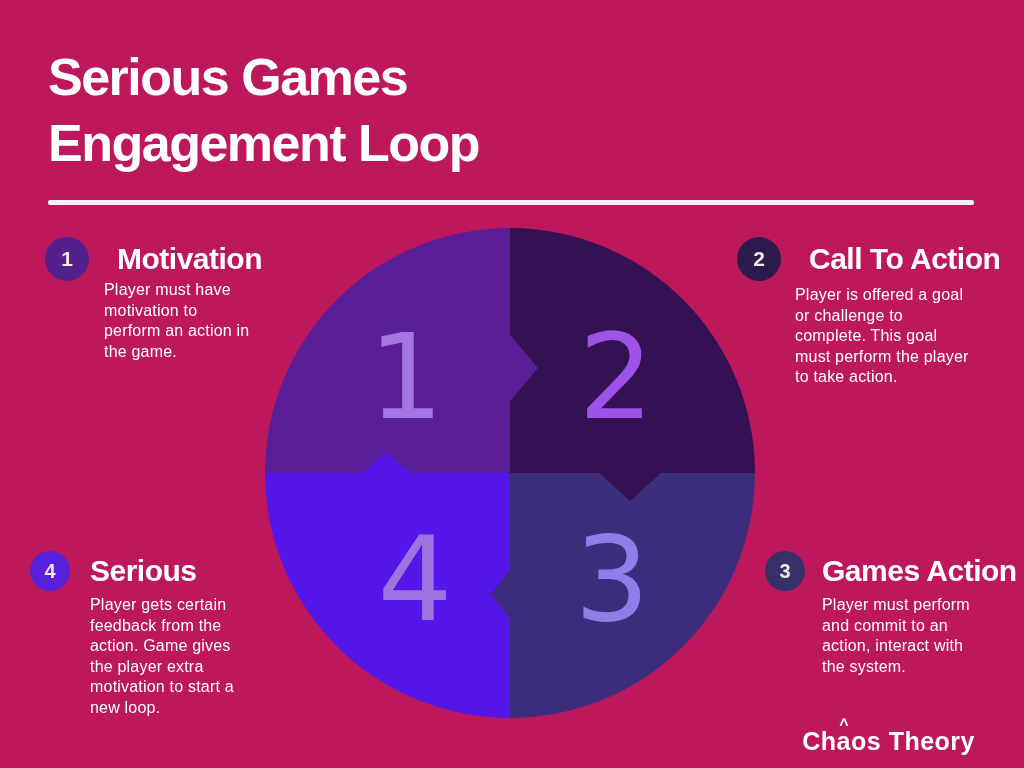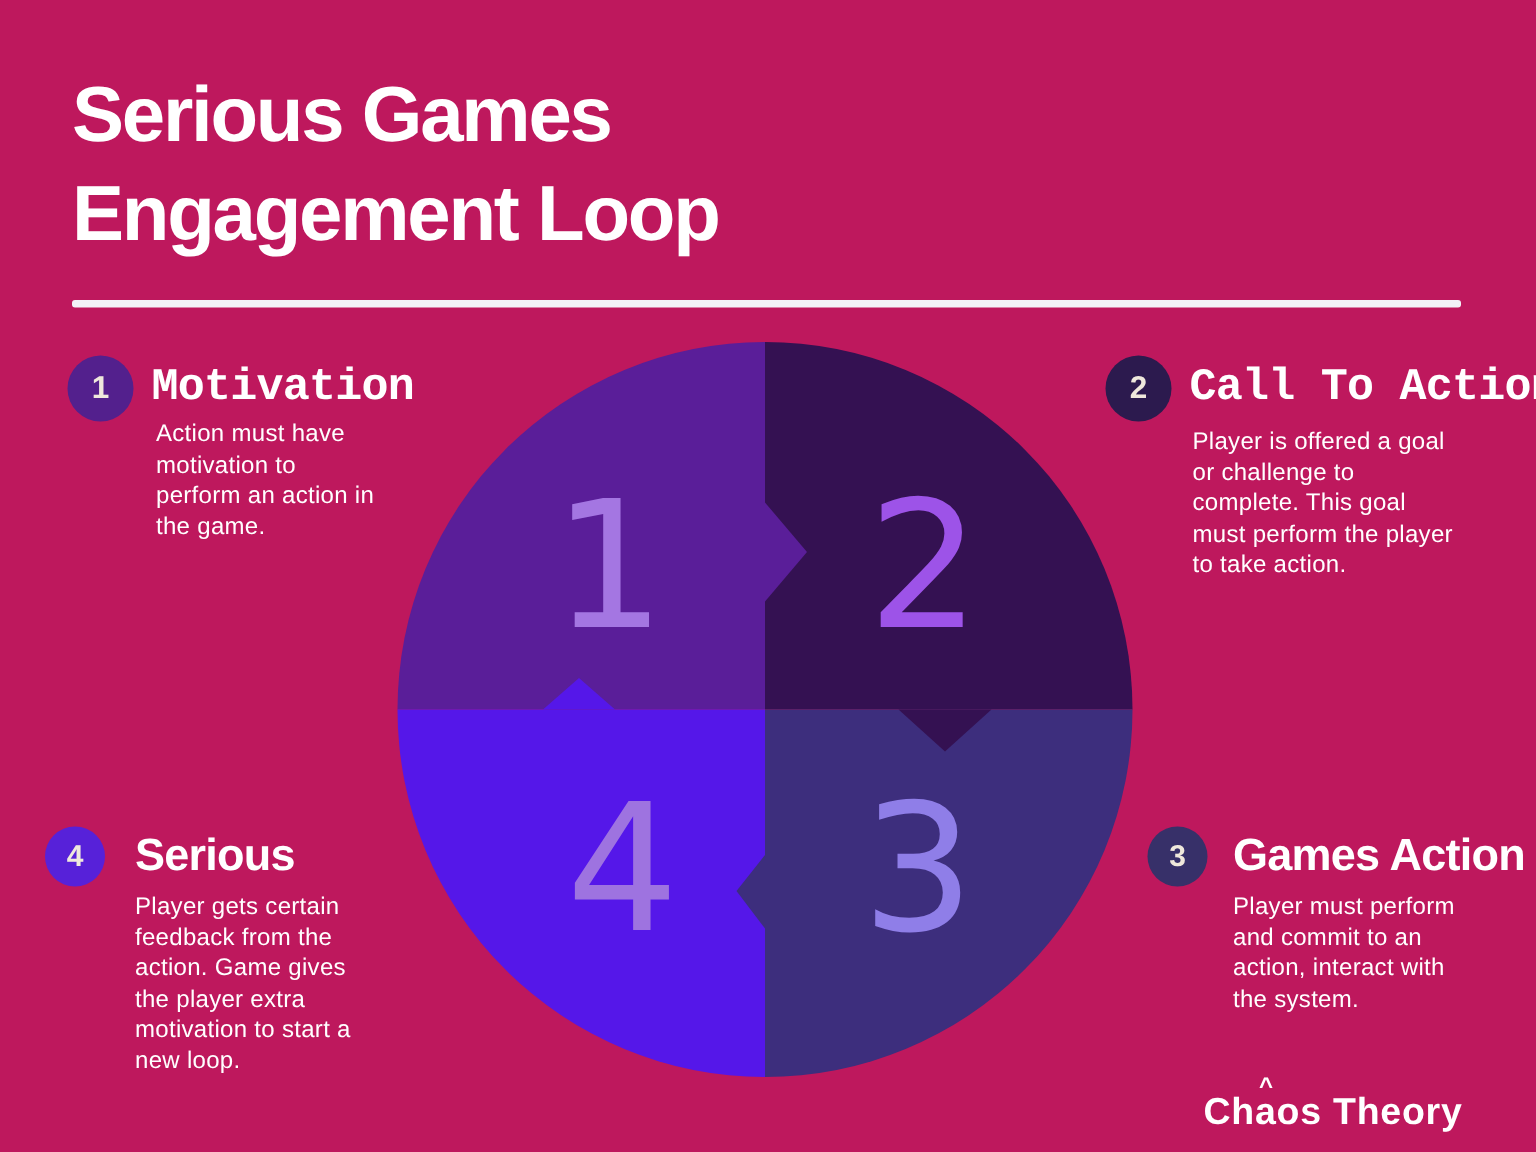--- a/index.html
+++ b/index.html
@@ -62,21 +62,21 @@
   .step-2 .badge { background: #2C1A4E; }
   .step-3 .badge { background: #373069; }
   .step-4 .badge { background: #5721D9; }
   .step h2 {
     font-size: 30px;
     font-weight: bold;
     letter-spacing: -0.5px;
     color: #FFFFFF;
     white-space: nowrap;
   }
-  .step-1 h2, .step-2 h2 { margin-left: 12px; font-family: Liberation Mono, monospace; }
+  .step-1 h2, .step-2 h2 { margin-left: 28px; }
   .step-3 h2 { margin-left: 17px; }
   .step-4 h2 { margin-left: 20px; }
   .step p {
     font-size: 16px;
     line-height: 20.5px;
     letter-spacing: 0.2px;
     white-space: pre-line;
     color: #FFFFFF;
   }
   .step-1 p { margin: -1px 0 0 59px; width: 220px; }
@@ -132,21 +132,21 @@
     <text class="qnum" x="155" y="397" text-anchor="middle" fill="#9E73E0">4</text>
   </svg>
 
   <section class="step step-1">
     <div class="step-row">
       <span class="badge badge-lg">
         <span>1</span>
       </span>
       <h2>Motivation</h2>
     </div>
-    <p>Action must have
+    <p>Player must have
 motivation to
 perform an action in
 the game.</p>
   </section>
 
   <section class="step step-2">
     <div class="step-row">
       <span class="badge badge-lg">
         <span>2</span>
       </span>

